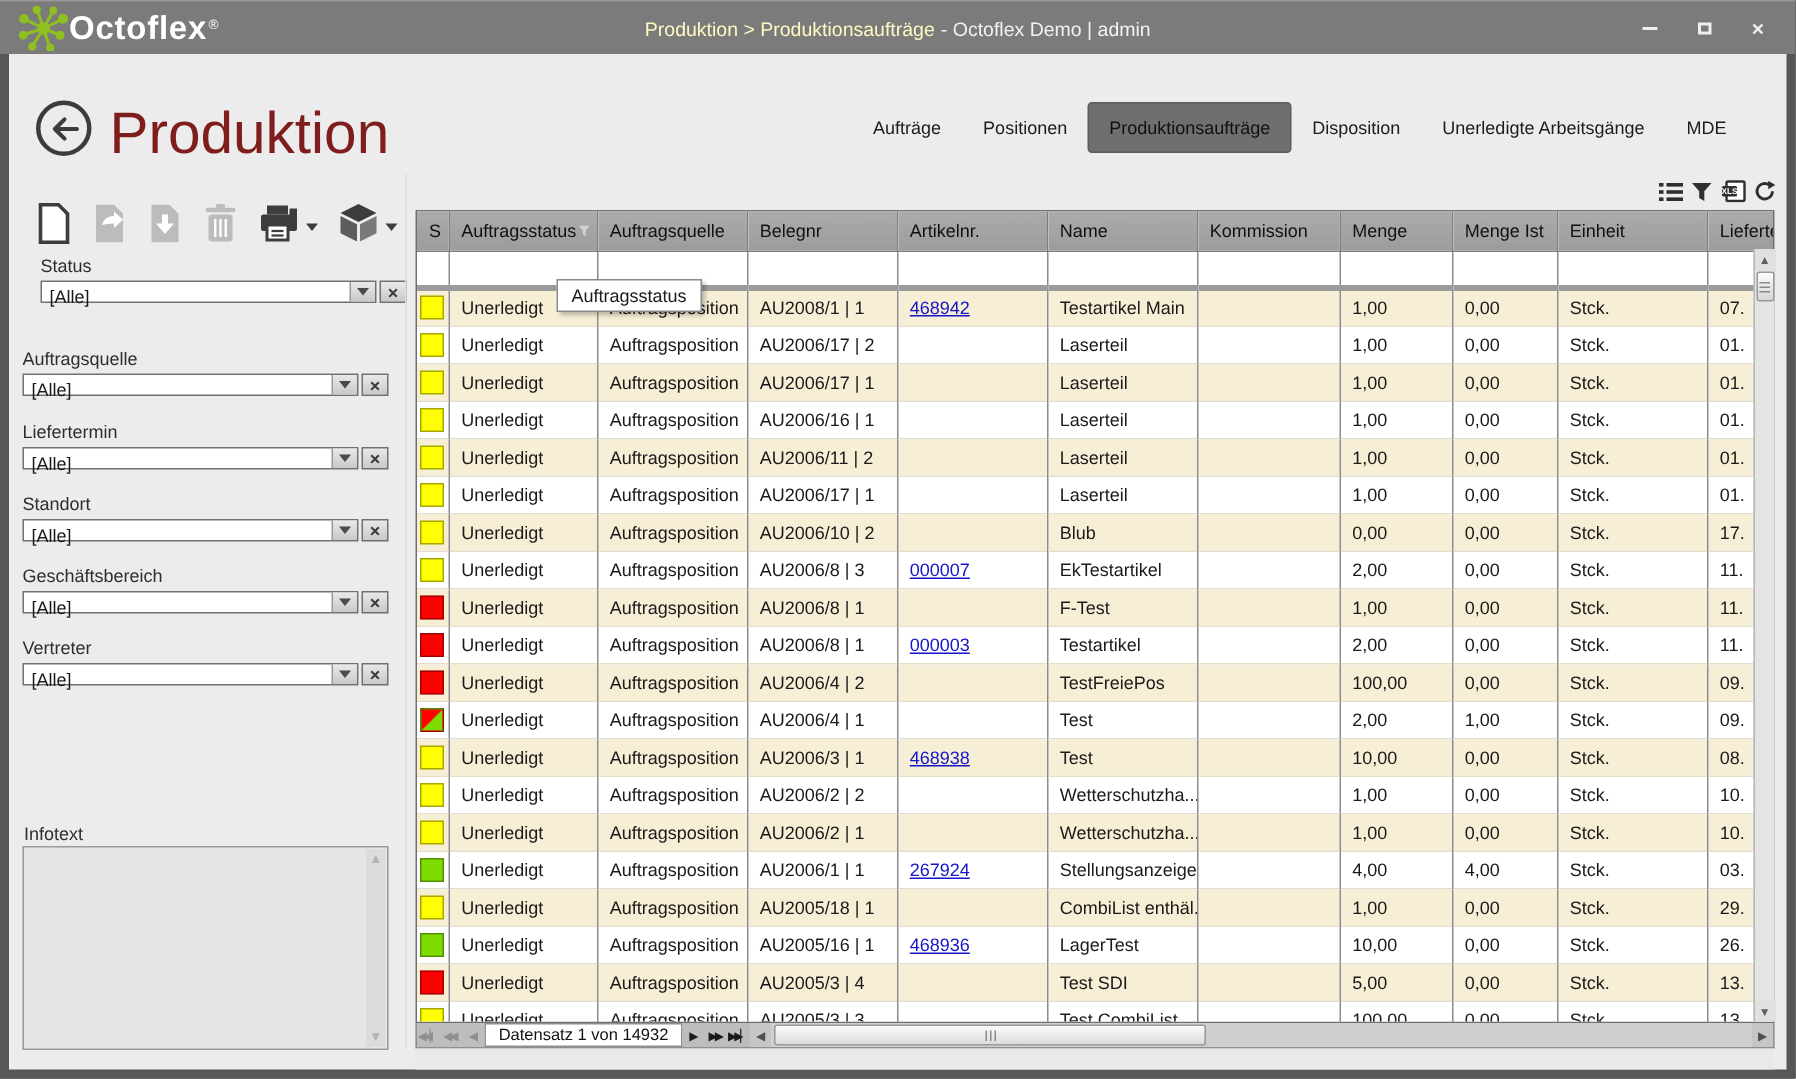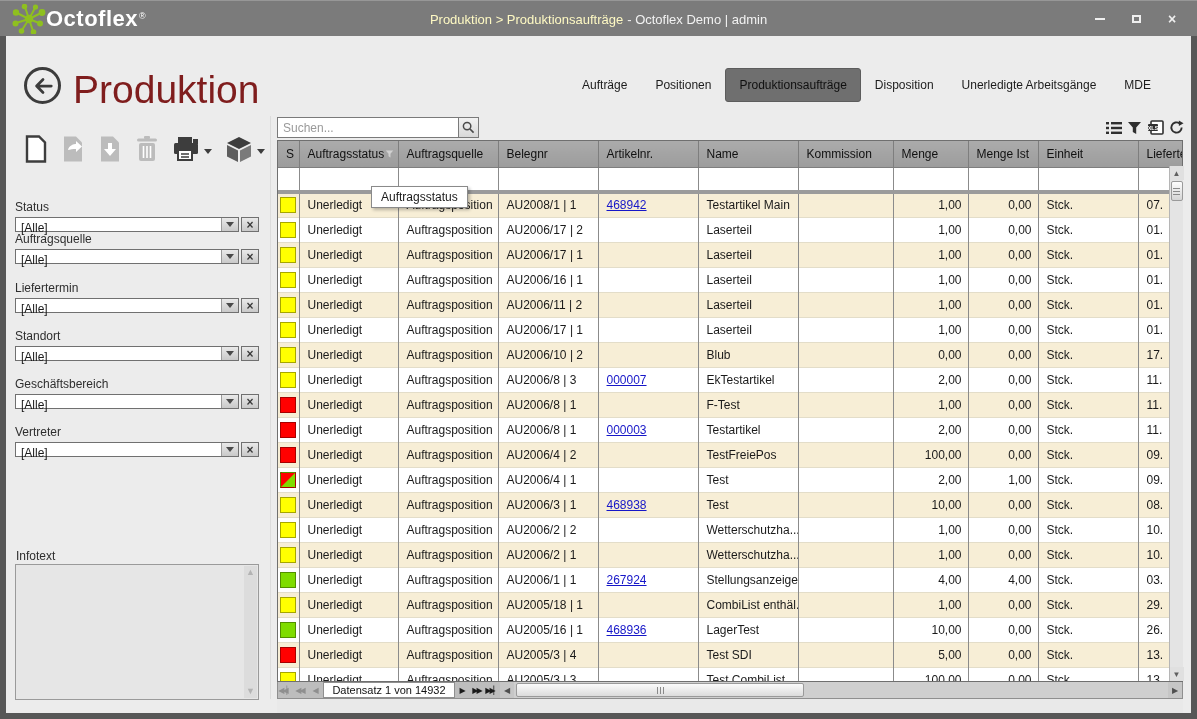--- a/index.html
+++ b/index.html
@@ -64,21 +64,21 @@
              border:1px solid #6f6f6f;background:#fff;}
   table.grid{border-collapse:collapse;table-layout:fixed;width:906px;font-size:12px;}
   .grid th{background:linear-gradient(#ababab,#9c9c9c);color:#111;font-weight:normal;text-align:left;
            padding:5px 4px 5px 8px;border-right:1px solid #7e7e7e;border-bottom:1px solid #7e7e7e;height:26px;
            overflow:hidden;white-space:nowrap;position:relative;}
   .grid td{padding:0 4px 0 8px;border-right:1px solid #8b8b8b;height:25px;overflow:hidden;white-space:nowrap;}
   .grid tr.filter-row td{background:#ffffff;height:25px;border-bottom:4px solid #9b9b9b;}
   .grid tbody tr{border-bottom:1px solid #e3ddc9;}
   .grid tbody tr.alt{background:#f7eed6;}
   .grid tbody tr.plain{background:#ffffff;}
-  .grid td.num{text-align:right;padding-right:6px;}
+  .grid td.num{padding-right:6px;}
   .sq{display:inline-block;width:16px;height:16px;border:1px solid rgba(0,0,0,.35);vertical-align:middle;}
   .sq-yellow{background:#ffff00;}
   .sq-red{background:#ff0000;}
   .sq-green{background:#7fdc00;}
   .sq-red_green{background:linear-gradient(135deg,#ff0000 49.5%,#7fdc00 50.5%);}
   td.c-s{text-align:center;padding:0;}
   a.cell-link{color:#1616c8;text-decoration:underline;}
   .hdr-funnel{position:absolute;right:4px;top:6px;opacity:.85;}
   
   .vscroll{position:absolute;left:1163px;top:130px;width:14px;height:515px;background:#e4e4e4;
@@ -221,21 +221,21 @@
           <span><svg width="28" height="27" viewBox="0 0 28 27">
               <polygon points="14,1 26,7 14,13 2,7" fill="#3d3d3d"></polygon>
               <polygon points="2,9 13,14.5 13,26 2,20.5" fill="#3d3d3d" opacity=".82"></polygon>
               <polygon points="26,9 15,14.5 15,26 26,20.5" fill="#3d3d3d" opacity=".65"></polygon>
             </svg></span>
           <span class="caret"></span>
         </div>
       </div>
 
     <div id="filters">
-        <div class="filter-group" style="top: 164px;">
+        <div class="filter-group" style="top: 134px; margin-left: 12px;">
           <div class="filter-label">Status</div>
      <div class="combo-row">
        <div class="combo">
          <div class="combo-value">[Alle]</div>
          <div class="combo-btn">
                 <span class="tri"></span>
               </div>
        </div>
        <div class="clear-btn">
               <span>×</span>
@@ -317,29 +317,20 @@
     <div class="infotext-label">Infotext</div>
     <div class="infotext-area">
       <div class="mini-scroll">
           <span>▲</span>
           <span>▼</span>
         </div>
     </div>
 
     <div class="sep-line"></div>
 
-    <div class="search-wrap">
-      <input class="search-input" type="text" placeholder="Suchen..." style="">
-      <div class="search-btn">
-        <svg width="13" height="13" viewBox="0 0 14 14">
-          <circle cx="5.5" cy="5.5" r="4" fill="none" stroke="#4a4a4a" stroke-width="1.6"></circle>
-          <line x1="8.6" y1="8.6" x2="12.5" y2="12.5" stroke="#4a4a4a" stroke-width="1.8"></line>
-        </svg>
-      </div>
-    </div>
 
     <div class="grid-tools" id="grid-tools">
         <span><svg width="16" height="14" viewBox="0 0 16 14">
             <g fill="#2f2f2f">
               <rect x="0" y="1" width="3" height="2.4"></rect>
               <rect x="5" y="1" width="11" height="2.4"></rect>
               <rect x="0" y="5.8" width="3" height="2.4"></rect>
               <rect x="5" y="5.8" width="11" height="2.4"></rect>
               <rect x="0" y="10.6" width="3" height="2.4"></rect>
               <rect x="5" y="10.6" width="11" height="2.4"></rect>

